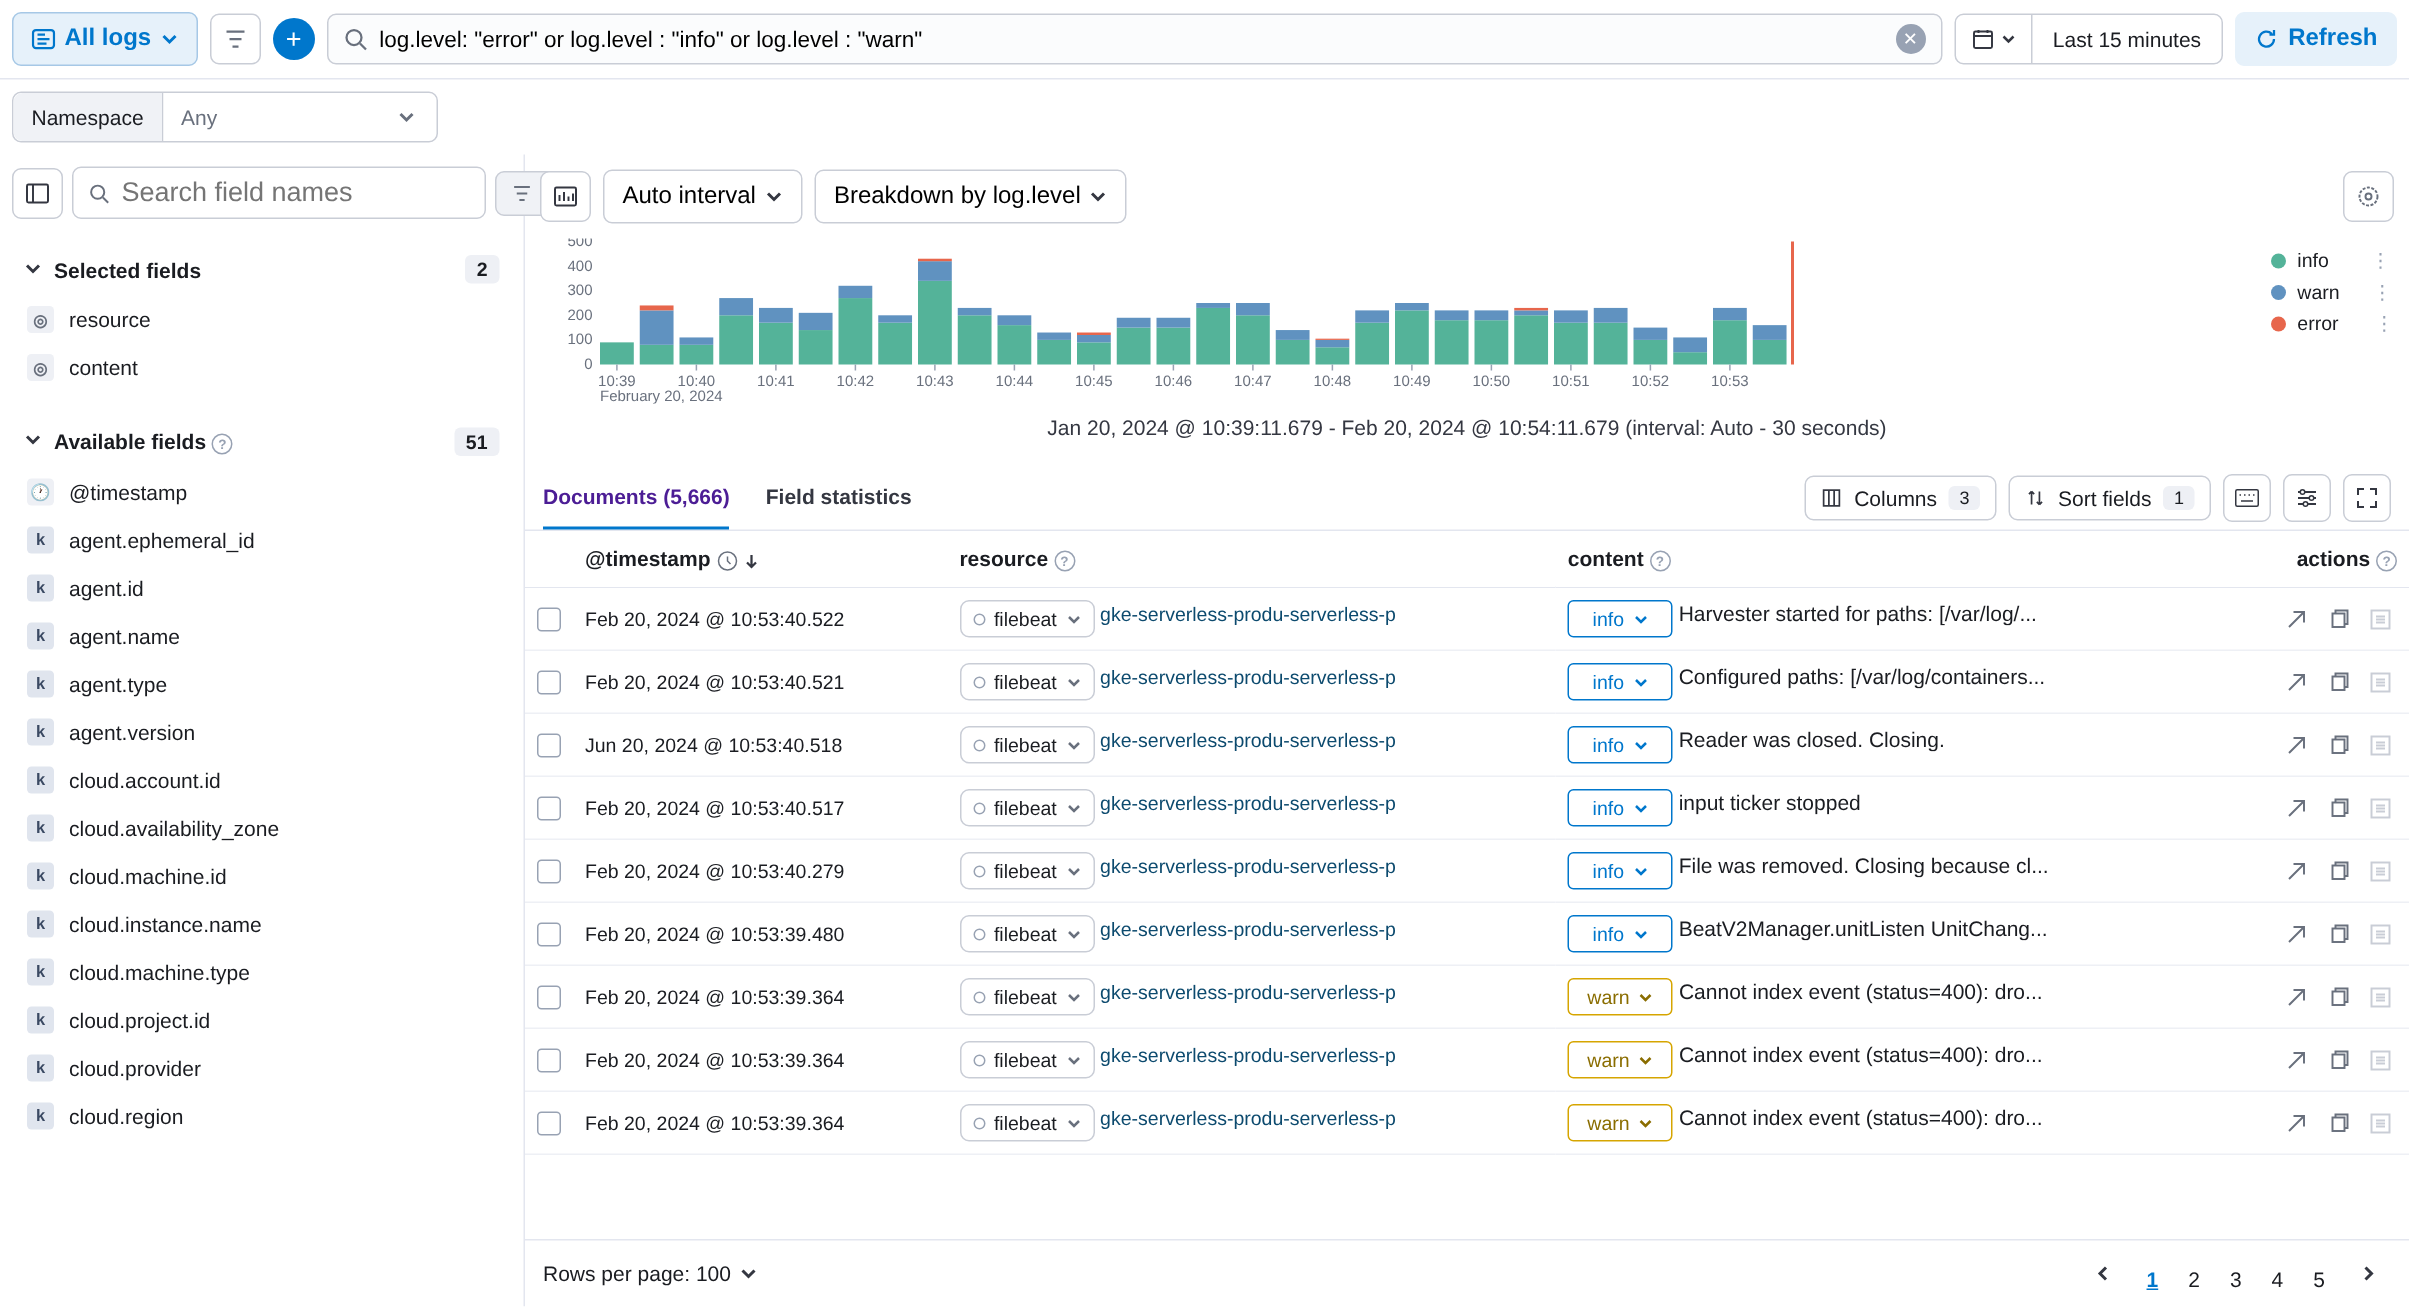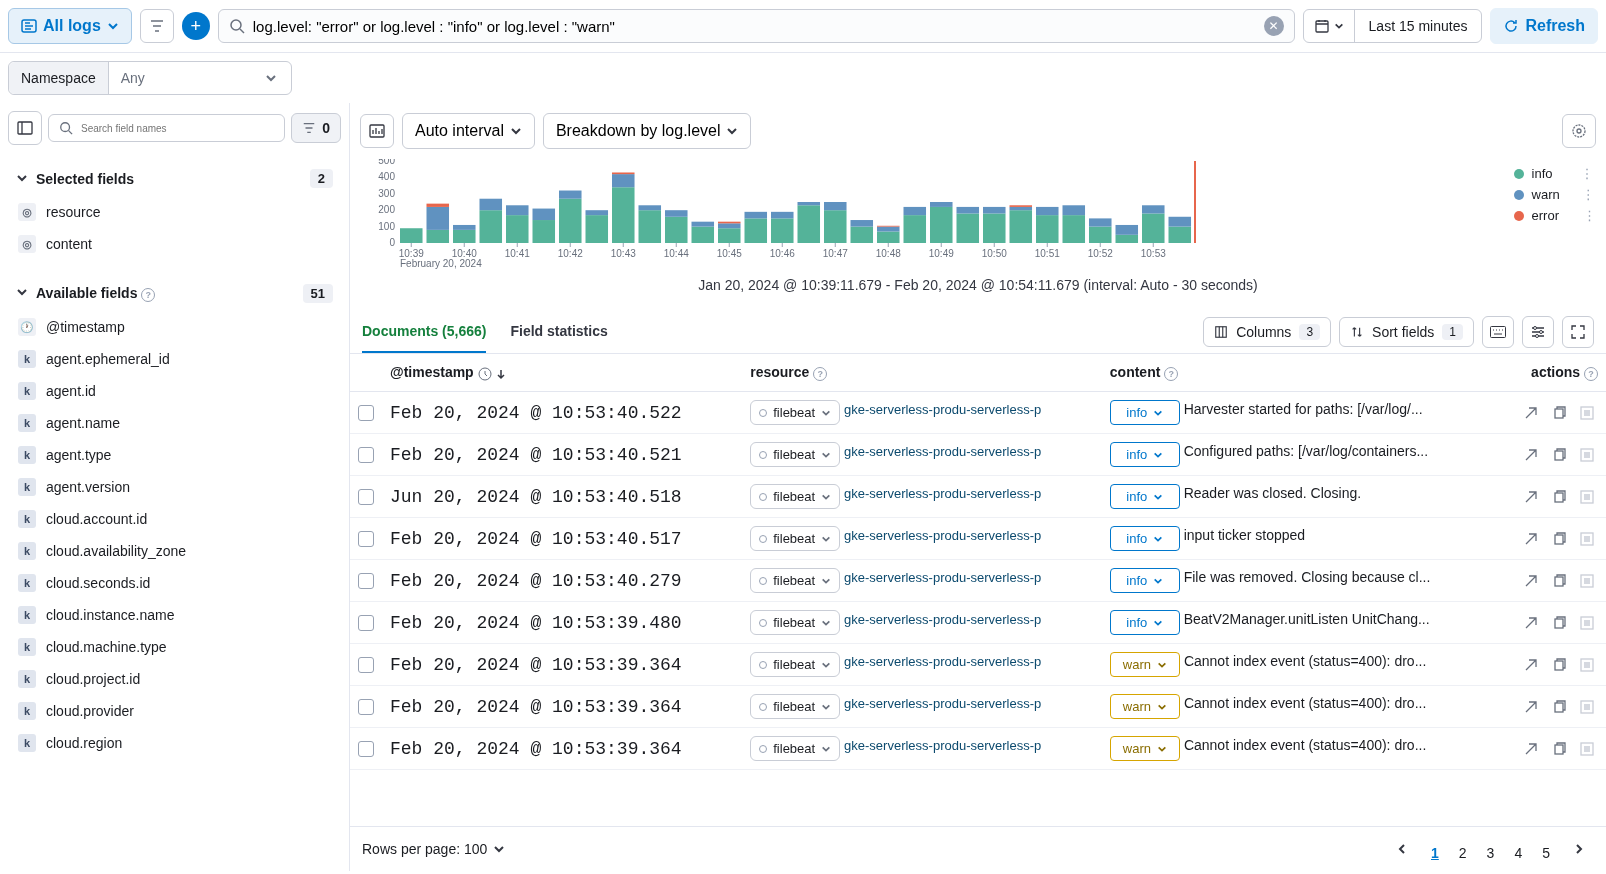--- a/index.html
+++ b/index.html
@@ -19,21 +19,21 @@
 
 .filter-bar { display: flex; align-items: center; gap: 8px; padding: 8px; text-align: center; }
 .ns-pill { display: flex; align-items: center; border: 1px solid #c9cdd6; border-radius: 6px; }
 .ns-pill .ns-left { padding: 8px 12px; background: #f0f2f6; border-right: 1px solid #c9cdd6; border-radius: 6px 0 0 6px; font-weight: 500; }
 .ns-pill .ns-right { padding: 8px 14px 8px 12px; color: #69707d; display: flex; align-items: center; gap: 120px; }
 
 .main { display: flex; height: calc(100vh - 106px); }
 .sidebar { width: 350px; border-right: 1px solid #e3e6ef; display: flex; flex-direction: column; }
 .sb-top { display: flex; gap: 6px; padding: 8px; align-items: center; }
 .sb-search { flex: 1; display: flex; align-items: center; gap: 8px; border: 1px solid #c9cdd6; border-radius: 6px; padding: 6px 10px; }
-.sb-search input { flex: 1; border: none; outline: none; font-size: 10px; }
+.sb-search input { flex: 1; border: none; outline: none; font-size: 18px; }
 .count-badge { display: flex; align-items: center; gap: 6px; border: 1px solid #c9cdd6; border-radius: 6px; padding: 6px 10px; background: #f0f2f6; }
 .sb-section { padding: 8px 12px; }
 .sb-header { display: flex; align-items: center; justify-content: space-between; padding: 8px 4px; font-weight: 600; cursor: pointer; }
 .sb-header .chev { margin-right: 8px; }
 .sb-count { background: #eef0f5; padding: 2px 8px; border-radius: 4px; font-size: 13px; }
 .sb-item { display: flex; align-items: center; gap: 10px; padding: 7px 6px; cursor: pointer; font-size: 14px; }
 .fld-icon { width: 18px; height: 18px; border-radius: 3px; display: flex; align-items: center; justify-content: center; font-size: 11px; font-weight: 700; }
 .ic-at { background: #eef0f5; color: #69707d; }
 .ic-k { background: #e0e5ee; color: #3b4a63; }
 .add-field { margin: 8px; padding: 10px; border: 1px solid #c9cdd6; border-radius: 6px; text-align: center; cursor: pointer; display: flex; align-items: center; justify-content: center; gap: 8px; }
@@ -47,31 +47,31 @@
 .chart-svg-wrap { display: flex; gap: 20px; }
 .chart-svg { flex: 1; }
 .legend { padding-top: 4px; }
 .legend-item { display: flex; align-items: center; gap: 8px; font-size: 13px; padding: 3px 0; }
 .leg-dot { width: 10px; height: 10px; border-radius: 50%; }
 .chart-caption { text-align: center; font-size: 14px; color: #343741; padding: 8px 0; }
 
 .tabs-row { display: flex; align-items: center; justify-content: space-between; padding: 0 12px; border-bottom: 1px solid #e3e6ef; }
 .tabs { display: flex; gap: 24px; }
 .tab { padding: 12px 0; font-weight: 600; cursor: pointer; color: #343741; }
-.tab.active { color: #15803d; border-bottom: 2px solid #07c; }
+.tab.active { color: #4c1d95; border-bottom: 2px solid #07c; }
 .tab-actions { display: flex; gap: 8px; align-items: center; }
 .pill-btn { display: flex; align-items: center; gap: 8px; border: 1px solid #c9cdd6; border-radius: 6px; padding: 6px 10px; cursor: pointer; }
 .num-badge { background: #eef0f5; padding: 1px 7px; border-radius: 4px; font-size: 12px; }
 .sq-btn { border: 1px solid #c9cdd6; border-radius: 6px; width: 32px; height: 32px; display: flex; align-items: center; justify-content: center; cursor: pointer; }
 
 .table-wrap { flex: 1; overflow: auto; }
 .tbl { width: 100%; border-collapse: collapse; }
 .tbl th { text-align: left; padding: 10px 8px; font-weight: 600; font-size: 14px; border-bottom: 1px solid #e3e6ef; background: #fff; position: sticky; top: 0; }
 .tbl td { padding: 8px; border-bottom: 1px solid #eef0f5; vertical-align: middle; }
-.ts { font-family: Liberation Mono, monospace; font-size: 18px; }
+.ts { font-family: Liberation Sans, sans-serif; font-size: 13px; }
 .chk { width: 16px; height: 16px; border: 1px solid #98a2b3; border-radius: 3px; }
 .svc-pill { display: inline-flex; align-items: center; gap: 6px; border: 1px solid #c9cdd6; border-radius: 6px; padding: 4px 8px; font-size: 13px; }
 .svc-dot { width: 8px; height: 8px; border-radius: 50%; border: 1.5px solid #98a2b3; }
 .gke { font-size: 13px; color: #0c4a6e; white-space: nowrap; overflow: hidden; text-overflow: ellipsis; max-width: 230px; display: inline-block; }
 .lvl-badge { display: inline-flex; align-items: center; gap: 6px; border: 1px solid; border-radius: 4px; padding: 4px 12px; font-size: 13px; min-width: 70px; justify-content: center; }
 .lvl-info { border-color: #07c; color: #07c; }
 .lvl-warn { border-color: #d6a500; color: #8a6d00; }
 .msg { font-size: 14px; white-space: nowrap; overflow: hidden; text-overflow: ellipsis; max-width: 260px; display: inline-block; }
 .row-actions { display: flex; gap: 6px; justify-content: flex-end; }
 .ra { width: 22px; height: 22px; display: flex; align-items: center; justify-content: center; color: #69707d; cursor: pointer; }
@@ -226,21 +226,21 @@
             <div class="sb-item">
               <span class="fld-icon ic-k">k</span>
               <span>cloud.account.id</span>
             </div>
             <div class="sb-item">
               <span class="fld-icon ic-k">k</span>
               <span>cloud.availability_zone</span>
             </div>
             <div class="sb-item">
               <span class="fld-icon ic-k">k</span>
-              <span>cloud.seconds.id</span>
+              <span>cloud.machine.id</span>
             </div>
             <div class="sb-item">
               <span class="fld-icon ic-k">k</span>
               <span>cloud.instance.name</span>
             </div>
             <div class="sb-item">
               <span class="fld-icon ic-k">k</span>
               <span>cloud.machine.type</span>
             </div>
             <div class="sb-item">

